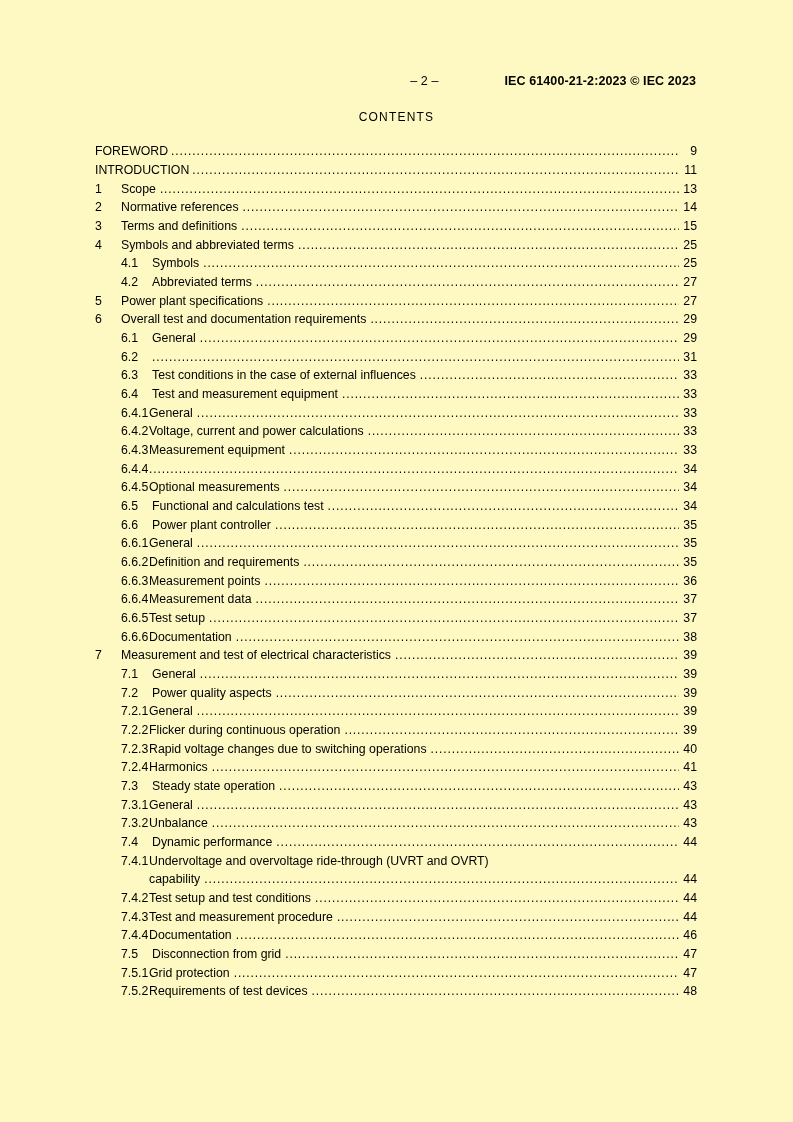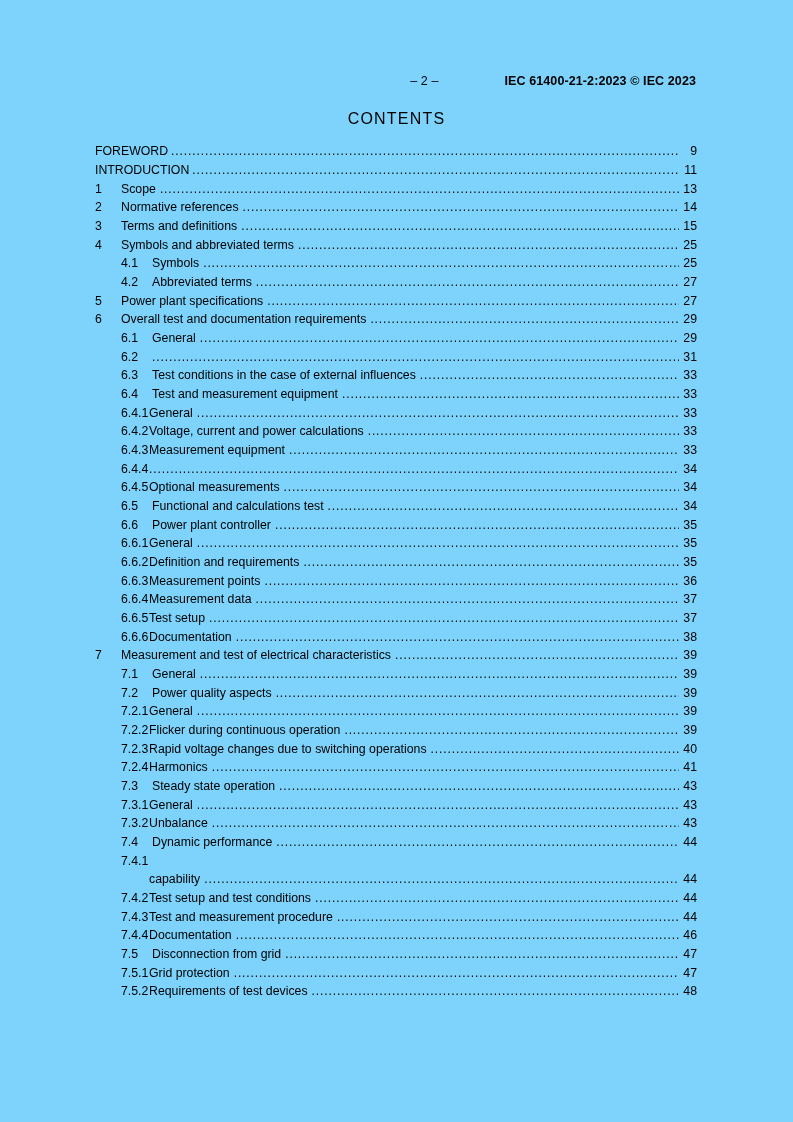--- a/index.html
+++ b/index.html
@@ -8,21 +8,21 @@
     background: #ffffff;
   }
   body {
     font-family: "Liberation Sans", sans-serif;
     color: #000000;
   }
   .page {
     position: relative;
     width: 793px;
     height: 1122px;
-    background: #7dd3fc;
+    background: #fef9c3;
     box-sizing: border-box;
     overflow: hidden;
   }
   .header {
     position: absolute;
     top: 74px;
     left: 0;
     right: 97px;
     text-align: right;
     font-size: 12.5px;
@@ -32,21 +32,21 @@
   .header .pagenum {
     margin-right: 66px;
     font-weight: normal;
   }
   .contents-title {
     position: absolute;
     top: 110px;
     left: 0;
     right: 0;
     text-align: center;
-    font-size: 16px;
+    font-size: 12px;
     letter-spacing: 1.2px;
   }
   .toc {
     position: absolute;
     top: 142px;
     left: 95px;
     width: 602px;
   }
   .toc-row {
     display: flex;
@@ -318,20 +318,21 @@
         <span class="page-no">43</span>
       </div>
       <div class="toc-row lvl2">
         <span class="num">7.4</span>
         <span class="label">Dynamic performance</span>
         <span class="dots">........................................................................................................................................................................................................</span>
         <span class="page-no">44</span>
       </div>
       <div class="toc-row lvl3">
         <span class="num">7.4.1</span>
+        <span class="label">Undervoltage and overvoltage ride-through (UVRT and OVRT)</span>
         <span class="dots"></span>
         <span class="page-no" style="min-width: 0px;"></span>
       </div>
       <div class="toc-row lvl3">
         <span class="num"></span>
         <span class="label">capability</span>
         <span class="dots">........................................................................................................................................................................................................</span>
         <span class="page-no">44</span>
       </div>
       <div class="toc-row lvl3">

